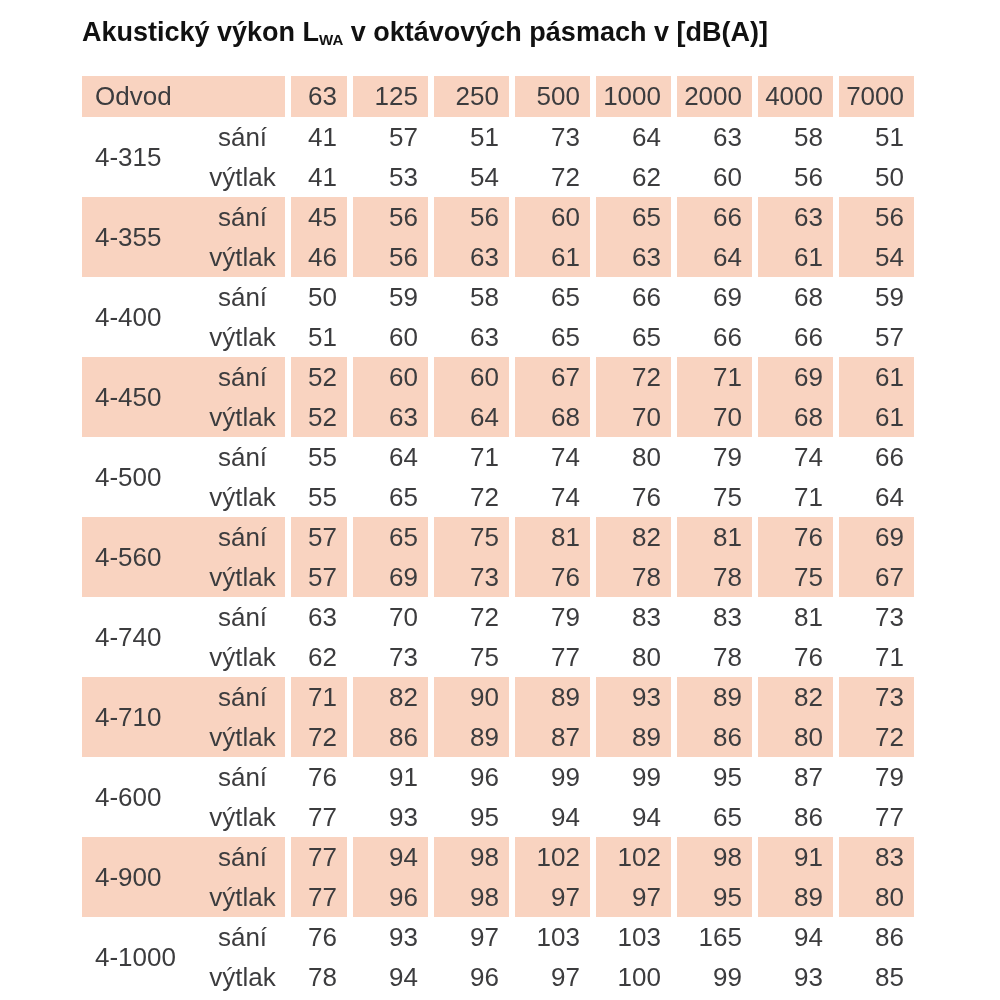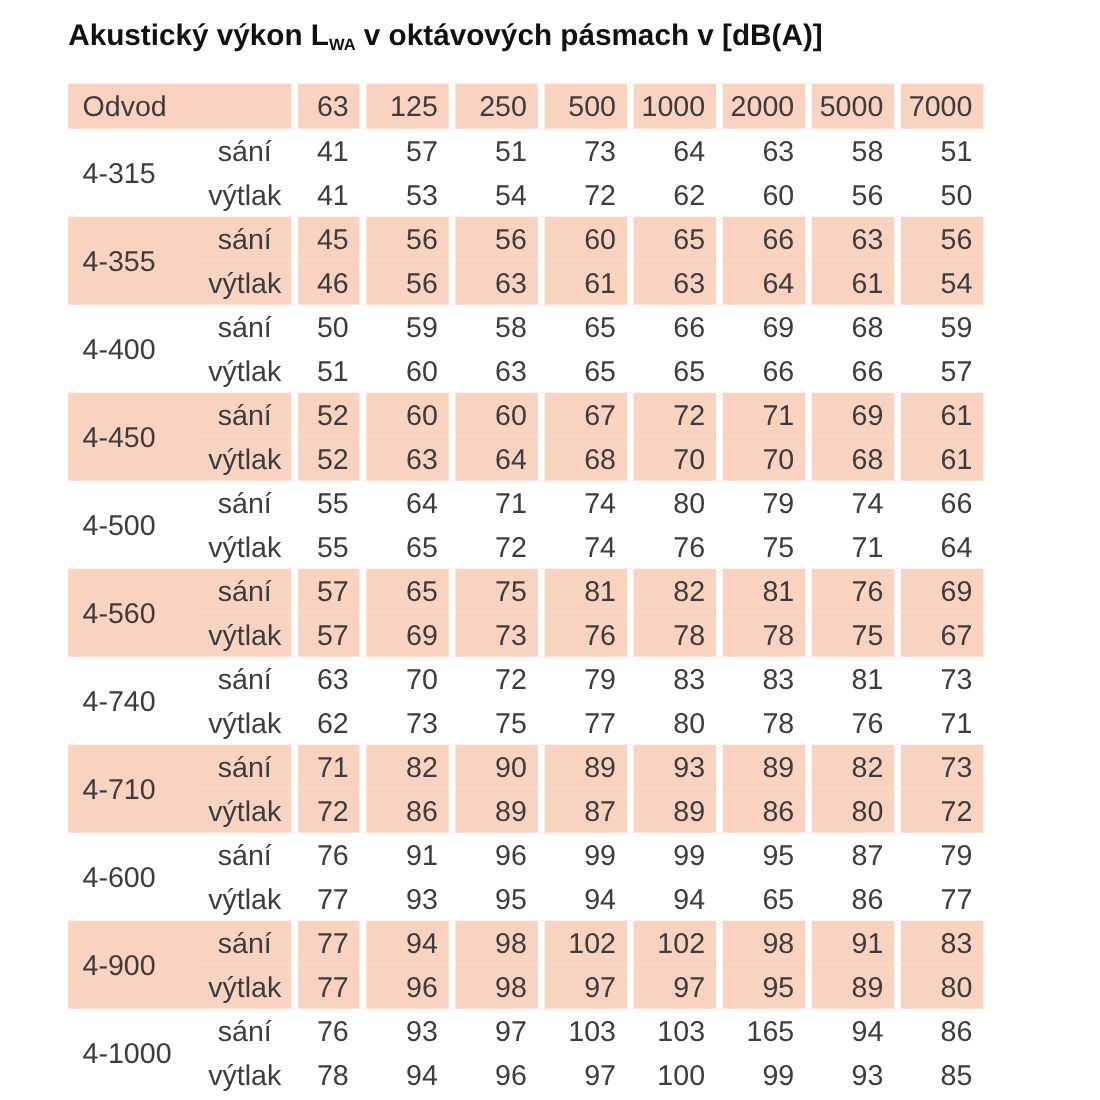--- a/index.html
+++ b/index.html
@@ -10,21 +10,21 @@
   }
   * { margin: 0; padding: 0; box-sizing: border-box; }
   html, body {
     width: 1000px; height: 1000px;
     background: #ffffff;
     font-family: "Liberation Sans", sans-serif;
     overflow: hidden;
   }
   .page {
     padding-top: 17px;
-    padding-left: 62px;
+    padding-left: 82px;
     width: 925px;
   }
   .doc-title {
     color: var(--title);
     font-size: 27px;
     font-weight: bold;
     letter-spacing: 0px;
     margin-bottom: 13px;
     white-space: nowrap;
   }
@@ -94,21 +94,21 @@
     </colgroup>
     <tbody>
         <tr class="head shaded">
           <td class="hlabel" colspan="2">Odvod</td>
           <td class="hnum">63</td>
           <td class="hnum">125</td>
           <td class="hnum">250</td>
           <td class="hnum">500</td>
           <td class="hnum">1000</td>
           <td class="hnum">2000</td>
-          <td class="hnum">5000</td>
+          <td class="hnum">4000</td>
           <td class="hnum">7000</td>
         </tr>
         <tr class="row-sani">
           <td class="model" rowspan="2">4-315</td>
           <td class="rowlabel">sání</td>
           <td class="num">41</td>
           <td class="num">57</td>
           <td class="num">51</td>
           <td class="num">73</td>
           <td class="num">64</td>

